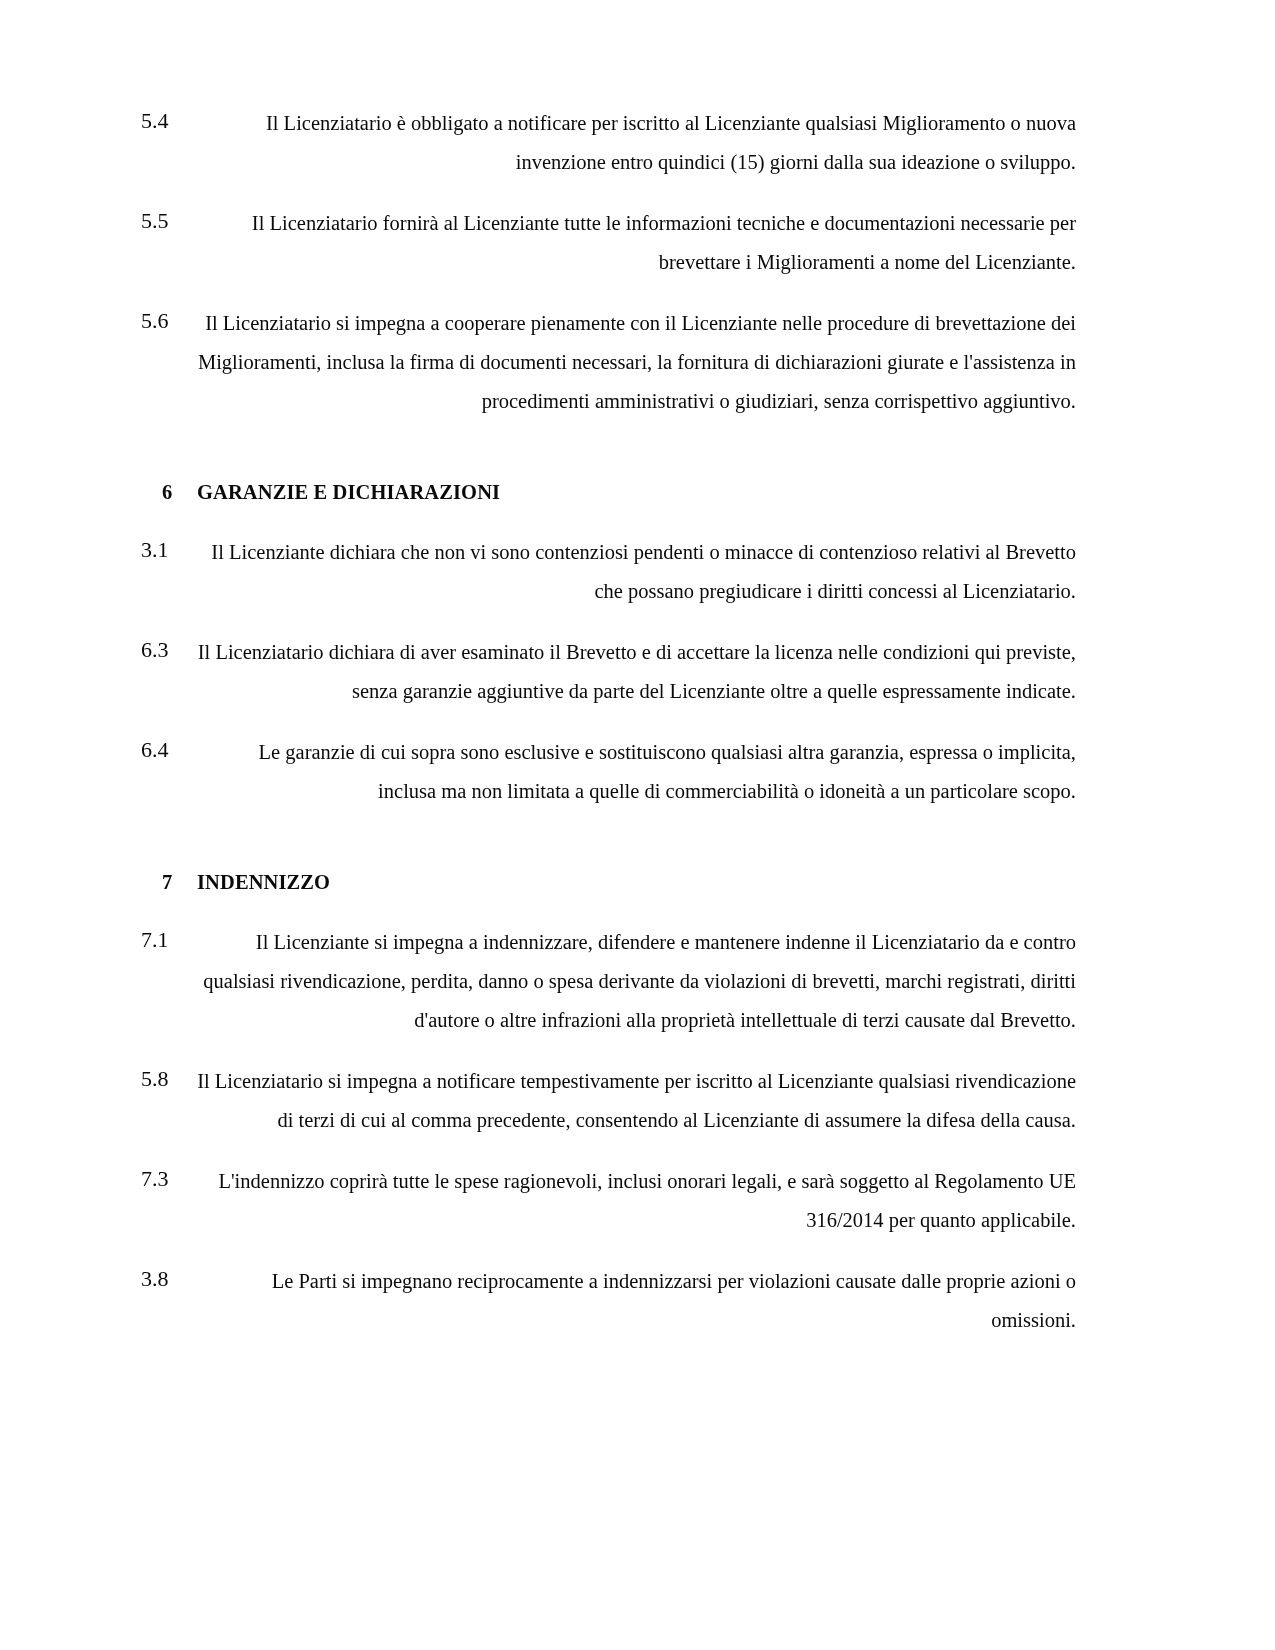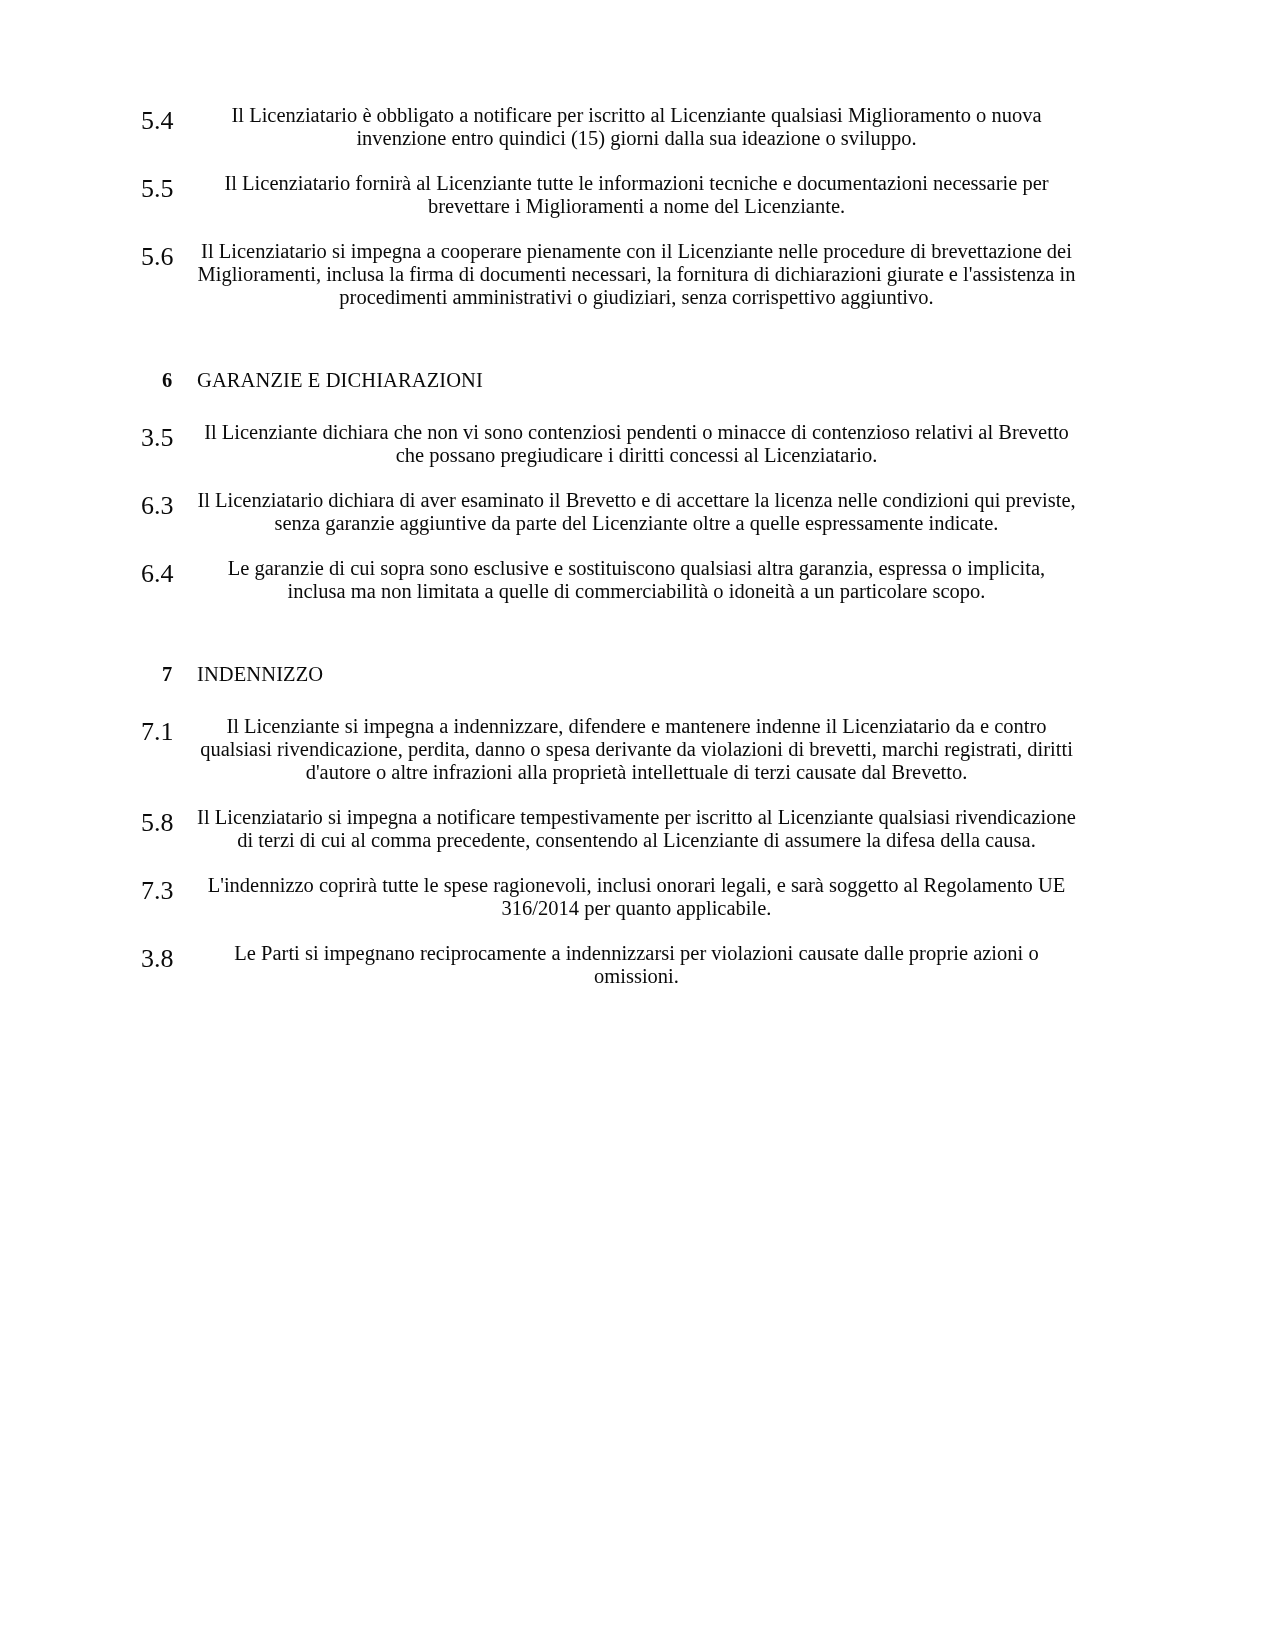--- a/index.html
+++ b/index.html
@@ -26,30 +26,30 @@
 
   
   .clause {
     display: flex;
     align-items: flex-start;
     margin-bottom: 22px;
   }
   .clause-num {
     flex: 0 0 56px;
     width: 56px;
-    font-size: 26px;
+    font-size: 22px;
     line-height: 33.5px;
     text-align: left;
     white-space: nowrap;
   }
   .clause-text {
     flex: 1 1 auto;
     font-size: 20.5px;
-    line-height: 23px;
-    text-align: center;
+    line-height: 39px;
+    text-align: right;
     hyphens: none;
   }
 
   
   .section-heading {
     display: flex;
     align-items: flex-start;
     margin-top: 56px;
     margin-bottom: 26px;
   }
@@ -59,21 +59,21 @@
     font-size: 20.5px;
     line-height: 30px;
     font-weight: bold;
     padding-left: 21px;
     box-sizing: border-box;
   }
   .section-heading .sec-title {
     flex: 1 1 auto;
     font-size: 20.5px;
     line-height: 30px;
-    font-weight: normal;
+    font-weight: bold;
     letter-spacing: 0.1px;
   }
 </style>
 </head>
 <body>
 
 <div class="page">
   <div class="content">
 
     <div class="clause">
@@ -91,21 +91,21 @@
       <div class="clause-text">Il Licenziatario si impegna a cooperare pienamente con il Licenziante nelle procedure di brevettazione dei Miglioramenti, inclusa la firma di documenti necessari, la fornitura di dichiarazioni giurate e l'assistenza in procedimenti amministrativi o giudiziari, senza corrispettivo aggiuntivo.</div>
     </div>
 
     <div class="section-heading">
       <div class="sec-num">6</div>
       <div class="sec-title">GARANZIE E DICHIARAZIONI</div>
     </div>
 
 
     <div class="clause">
-      <div class="clause-num">3.5</div>
+      <div class="clause-num">3.1</div>
       <div class="clause-text">Il Licenziante dichiara che non vi sono contenziosi pendenti o minacce di contenzioso relativi al Brevetto che possano pregiudicare i diritti concessi al Licenziatario.</div>
     </div>
 
     <div class="clause">
       <div class="clause-num">6.3</div>
       <div class="clause-text">Il Licenziatario dichiara di aver esaminato il Brevetto e di accettare la licenza nelle condizioni qui previste, senza garanzie aggiuntive da parte del Licenziante oltre a quelle espressamente indicate.</div>
     </div>
 
     <div class="clause">
       <div class="clause-num">6.4</div>

